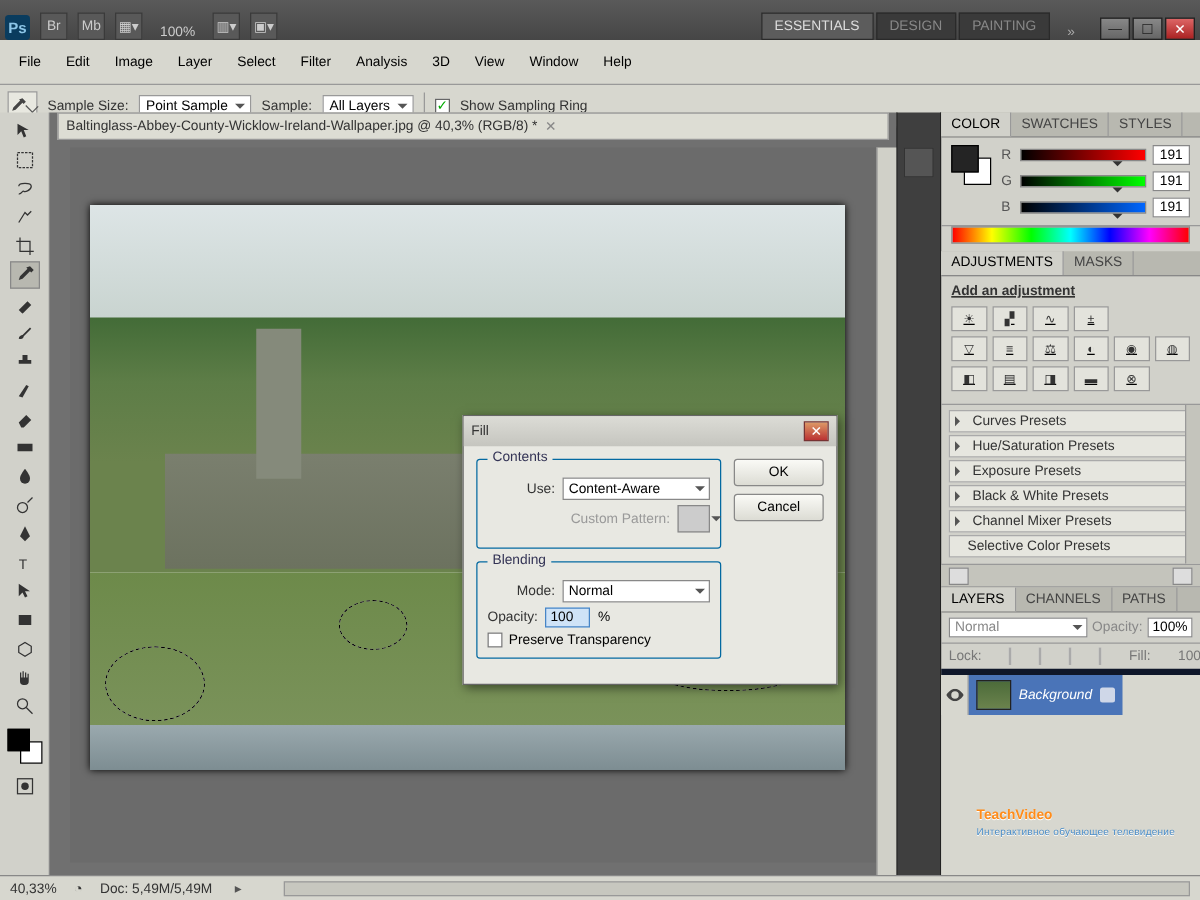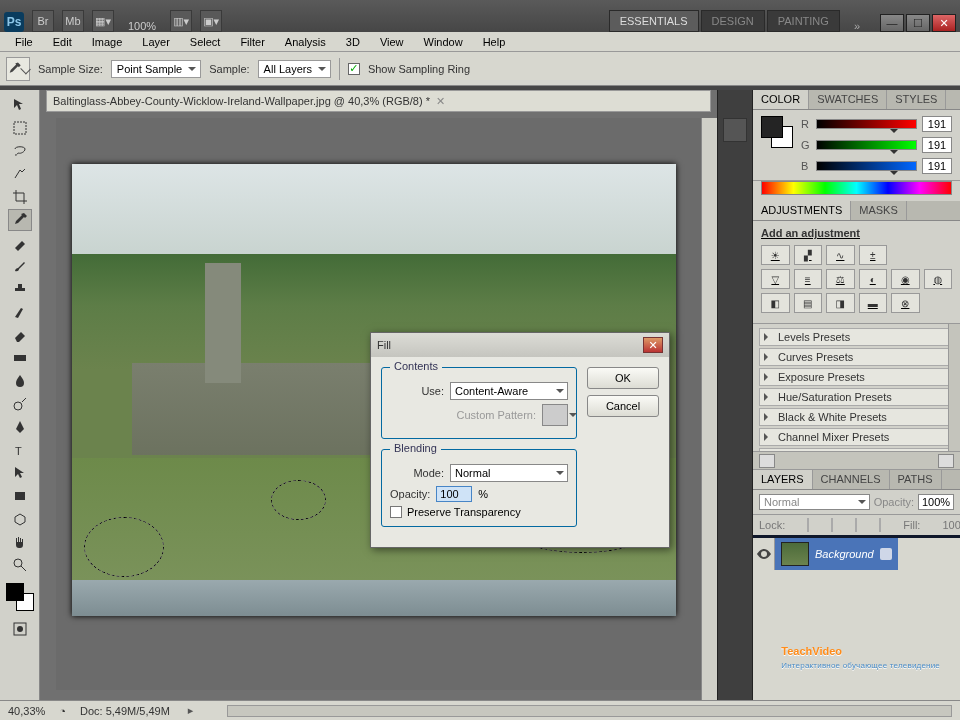--- a/index.html
+++ b/index.html
@@ -8,21 +8,21 @@
 .titlebar .ps-logo { width: 20px; height: 20px; background: #0a3c5e; border-radius: 3px; display:flex; align-items:center; justify-content:center; color:#8cc6e8;font-weight:bold;font-size:12px;}
 .titlebar .icon-btn { width:22px; height:22px; background:#595959; border:1px solid #3a3a3a; display:flex; align-items:center; justify-content:center; color:#ccc; }
 .titlebar .zoom-pct { color:#ccc; padding:0 6px; }
 .titlebar .workspace-tabs { margin-left:auto; display:flex; gap:2px; }
 .titlebar .ws-tab { padding:4px 10px; color:#888; background:#3a3a3a; border:1px solid #2a2a2a; }
 .titlebar .ws-tab.active { background:#5c5c5c; color:#ddd; }
 .titlebar .arrow-more { color:#aaa; padding:0 6px; }
 .win-controls { display:flex; gap:2px; margin-left:6px;}
 .win-btn { width:24px; height:18px; border:1px solid #222; background:linear-gradient(#888,#666); display:flex; align-items:center; justify-content:center; color:#222;}
 .win-btn.close { background:linear-gradient(#d66,#a22); color:#fff;}
-.menubar { height:20px; background:#d7d7cf; display:flex; align-items:center; padding:0 6px; gap:2px; border-bottom:1px solid #999;}
+.menubar { height:36px; background:#d7d7cf; display:flex; align-items:center; padding:0 6px; gap:2px; border-bottom:1px solid #999;}
 .menubar .menu-item { padding:3px 9px; color:#000; }
 .optbar { height:34px; background:#d7d7cf; display:flex; align-items:center; padding:0 6px; gap:8px; border-bottom:1px solid #888;}
 .optbar .tool-swatch { width:24px; height:24px; border:1px solid #999; background:#e8e8e0; display:flex; align-items:center; justify-content:center;}
 .optbar .drop { width:8px; height:8px; border-left:1px solid #555; border-bottom:1px solid #555; transform:rotate(-45deg);}
 .optbar label { color:#333; }
 .optbar .dropdown { background:#fff; border:1px solid #999; padding:2px 18px 2px 5px; position:relative; min-width:86px;}
 .optbar .dropdown::after { content:""; position:absolute; right:4px; top:6px; border:4px solid transparent; border-top-color:#555;}
 .optbar .checkbox { width:12px; height:12px; border:1px solid #666; background:#fff; display:inline-flex; align-items:center; justify-content:center; color:#0a0;}
 .workarea { position:absolute; top:90px; left:0; right:0; bottom:20px; display:flex; }
 .toolbox { width:40px; background:#d1d1ca; border-right:1px solid #888; display:flex; flex-direction:column; align-items:center; padding:4px 0; gap:1px;}
@@ -92,21 +92,21 @@
 .preset::before{content:"";position:absolute;}
 .preset .tri{width:0;height:0;border:4px solid transparent;border-left-color:#555;margin-right:6px;margin-left:-10px;}
 .presets-sb{position:absolute;right:0;top:0;bottom:0;width:12px;background:#c4c4bc;border-left:1px solid #999;}
 .adj-foot { height:18px; background:#c4c4bc; border-bottom:1px solid #999; display:flex; align-items:center; padding:0 6px; gap:6px;}
 .adj-foot .fbtn{width:16px;height:14px;border:1px solid #888;background:#ddd;}
 .layers-panel { flex:1; display:flex; flex-direction:column;}
 .layers-opts { padding:4px 6px; display:flex; align-items:center; gap:4px; border-bottom:1px solid #999;}
 .layers-opts .dd{background:#fff;border:1px solid #888;padding:1px 14px 1px 4px;position:relative;flex:1;color:#888;}
 .layers-opts .dd::after{content:"";position:absolute;right:3px;top:5px;border:4px solid transparent;border-top-color:#555;}
 .layers-opts .op-val{width:36px;border:1px solid #888;background:#fff;text-align:center;padding:1px 0;}
-.lock-row{padding:3px 6px;display:flex;align-items:center;gap:22px;color:#777;border-bottom:3px solid #0f172a;}
+.lock-row{padding:3px 6px;display:flex;align-items:center;gap:22px;color:#777;border-bottom:5px solid #0f172a;}
 .lock-row .lbtn{width:14px;height:14px;border:1px solid #aaa;background:#e4e4dd;}
 .layer-list { flex:1; background:#d7d7cf; }
 .layer-item { height:32px; background:#4a74b8; display:flex; align-items:center; gap:6px; padding:0 6px; color:#fff; font-style:italic;}
 .layer-thumb{width:28px;height:24px;border:1px solid #222;background:linear-gradient(#4c6b3a,#6b834d);}
 .layer-lock{margin-left:auto;width:12px;height:12px;background:#cfd7e8;border-radius:2px;}
 .layer-eye-col{width:22px;height:32px;background:#d7d7cf;display:flex;align-items:center;justify-content:center;border-right:1px solid #999;}
 .layer-row-wrap{display:flex;}
 .teachvideo { position:absolute; right:20px; bottom:30px; font-size:22px; font-weight:bold; color:#ff8c1a; font-family:Arial; text-shadow:0 1px 0 #fff;}
 .teachvideo .sub{font-size:8px;color:#4a8cc7;display:block;font-weight:normal;letter-spacing:.2px;}
 .statusbar { position:absolute; left:0; right:0; bottom:0; height:20px; background:#d7d7cf; border-top:1px solid #888; display:flex; align-items:center; padding:0 8px; gap:14px; color:#333;}
@@ -416,33 +416,29 @@
         <div class="adj-btn">◧</div>
         <div class="adj-btn">▤</div>
         <div class="adj-btn">◨</div>
         <div class="adj-btn">▬</div>
         <div class="adj-btn">⊗</div>
       </div>
     </div>
     <div class="presets">
       <div class="preset">
           <span class="tri"></span>
-          <span>Levels Presets</span>
+          <span>Curves Presets</span>
         </div>
       <div class="preset">
           <span class="tri"></span>
-          <span>Curves Presets</span>
+          <span>Hue/Saturation Presets</span>
         </div>
       <div class="preset">
           <span class="tri"></span>
           <span>Exposure Presets</span>
-        </div>
-      <div class="preset">
-          <span class="tri"></span>
-          <span>Hue/Saturation Presets</span>
         </div>
       <div class="preset">
           <span class="tri"></span>
           <span>Black &amp; White Presets</span>
         </div>
       <div class="preset">
           <span class="tri"></span>
           <span>Channel Mixer Presets</span>
         </div>
       <div class="preset">

